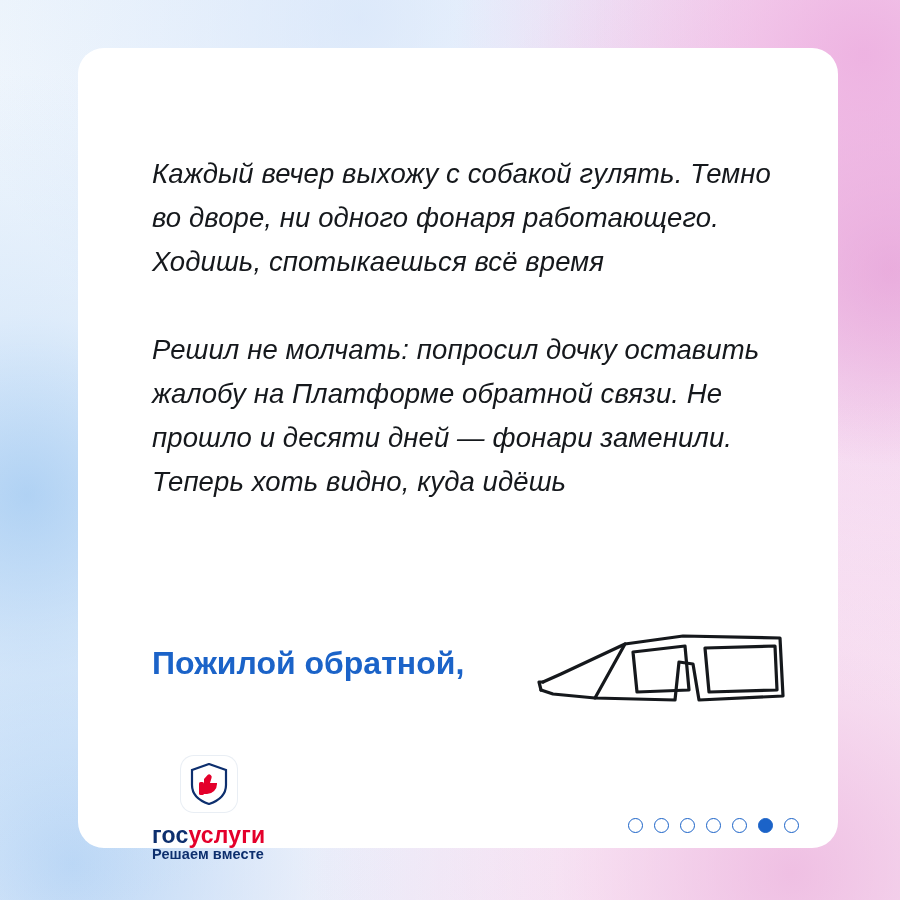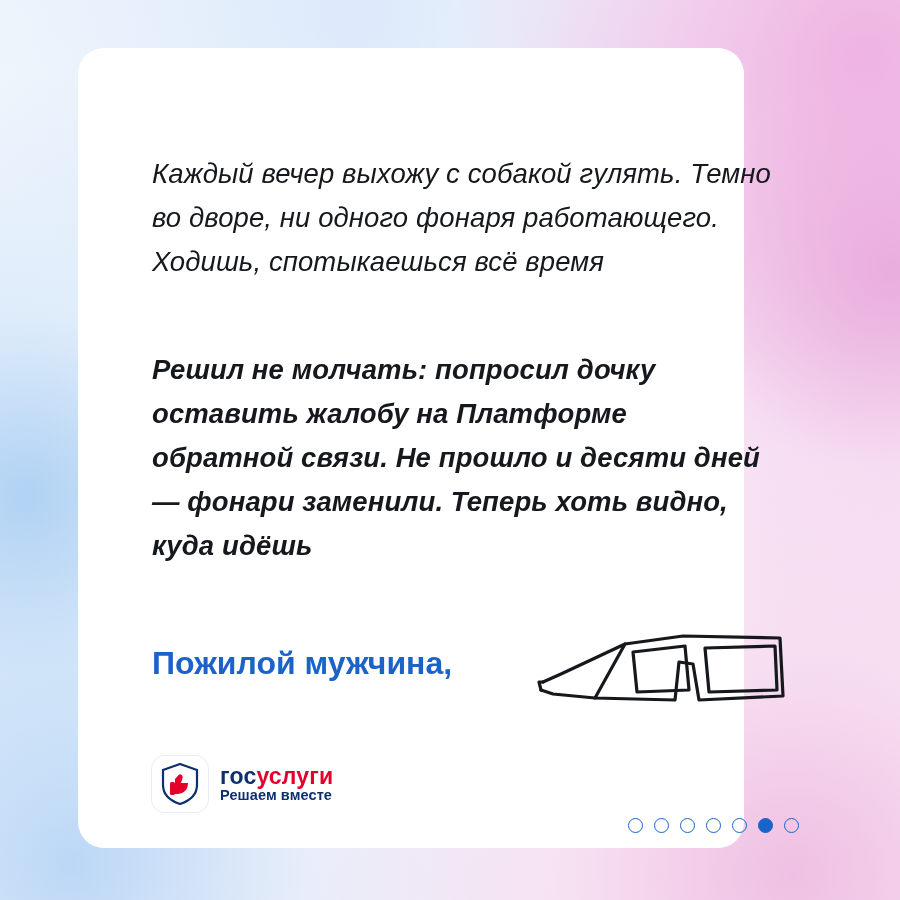--- a/index.html
+++ b/index.html
@@ -26,43 +26,42 @@
       radial-gradient(circle at 3% 55%, rgba(150,195,240,0.70) 0%, rgba(180,212,245,0.35) 18%, rgba(255,255,255,0) 42%),
       radial-gradient(circle at 8% 96%, rgba(160,200,242,0.70) 0%, rgba(190,218,246,0.32) 20%, rgba(255,255,255,0) 44%),
       radial-gradient(circle at 40% 2%, rgba(200,220,248,0.55) 0%, rgba(255,255,255,0) 38%),
       linear-gradient(135deg, #eef5fc 0%, #fdfdff 45%, #fbeef7 100%);
   }
 
   .card {
     position: absolute;
     left: 78px;
     top: 48px;
-    width: 666px;
+    width: 760px;
     height: 800px;
     background: #ffffff;
     border-radius: 26px;
   }
 
   .body-text {
     position: absolute;
     left: 74px;
     top: 104px;
     width: 620px;
     font-style: italic;
     font-size: 27.5px;
     line-height: 44px;
     color: #15181c;
     letter-spacing: 0.1px;
   }
   .body-text p {
     margin: 0;
   }
   .body-text p + p {
-    margin-top: 64px;
-    font-weight: bold;
+    margin-top: 44px;
   }
 
   .author {
     position: absolute;
     left: 74px;
     top: 594px;
     width: 420px;
     font-size: 32px;
     font-weight: bold;
     line-height: 42px;
@@ -77,20 +76,21 @@
     height: 110px;
   }
 
   .logo {
     position: absolute;
     left: 74px;
     top: 708px;
     display: flex;
     align-items: center;
     gap: 12px;
+    flex-direction: column;
   }
   .logo-mark {
     width: 56px;
     height: 56px;
     border-radius: 13px;
     background: #ffffff;
     box-shadow: 0 0 0 1px #e9eef4;
     position: relative;
     flex: 0 0 auto;
   }
@@ -146,21 +146,21 @@
 <div class="canvas">
 
   <div class="card">
 
     <div class="body-text">
       <p>Каждый вечер выхожу с собакой гулять. Темно во дворе, ни одного фонаря работающего. Ходишь, спотыкаешься всё время</p>
       <p>Решил не молчать: попросил дочку оставить жалобу на Платформе обратной связи. Не прошло и десяти дней — фонари заменили. Теперь хоть видно, куда идёшь</p>
     </div>
 
     <div class="author">
-      <div>Пожилой мужчина,</div>
+      <div>Пожилой обратной,</div>
     </div>
 
     <div class="glasses">
       <svg viewBox="0 0 270 110" width="270" height="110" fill="none" stroke="#15181c" stroke-width="3.2" stroke-linejoin="round" stroke-linecap="round">
         <path d="M92 36 L150 28 L247 30 L250 88 L166 92 L160 56 L146 54 L142 92 L62 90 Z"></path>
         <path d="M100 44 L152 38 L156 82 L104 84 Z"></path>
         <path d="M172 40 L242 38 L244 82 L176 84 Z"></path>
         <path d="M92 36 L28 66 L10 74"></path>
         <path d="M62 90 L20 86 L8 82"></path>
         <path d="M8 82 L6 74 L10 74"></path>

